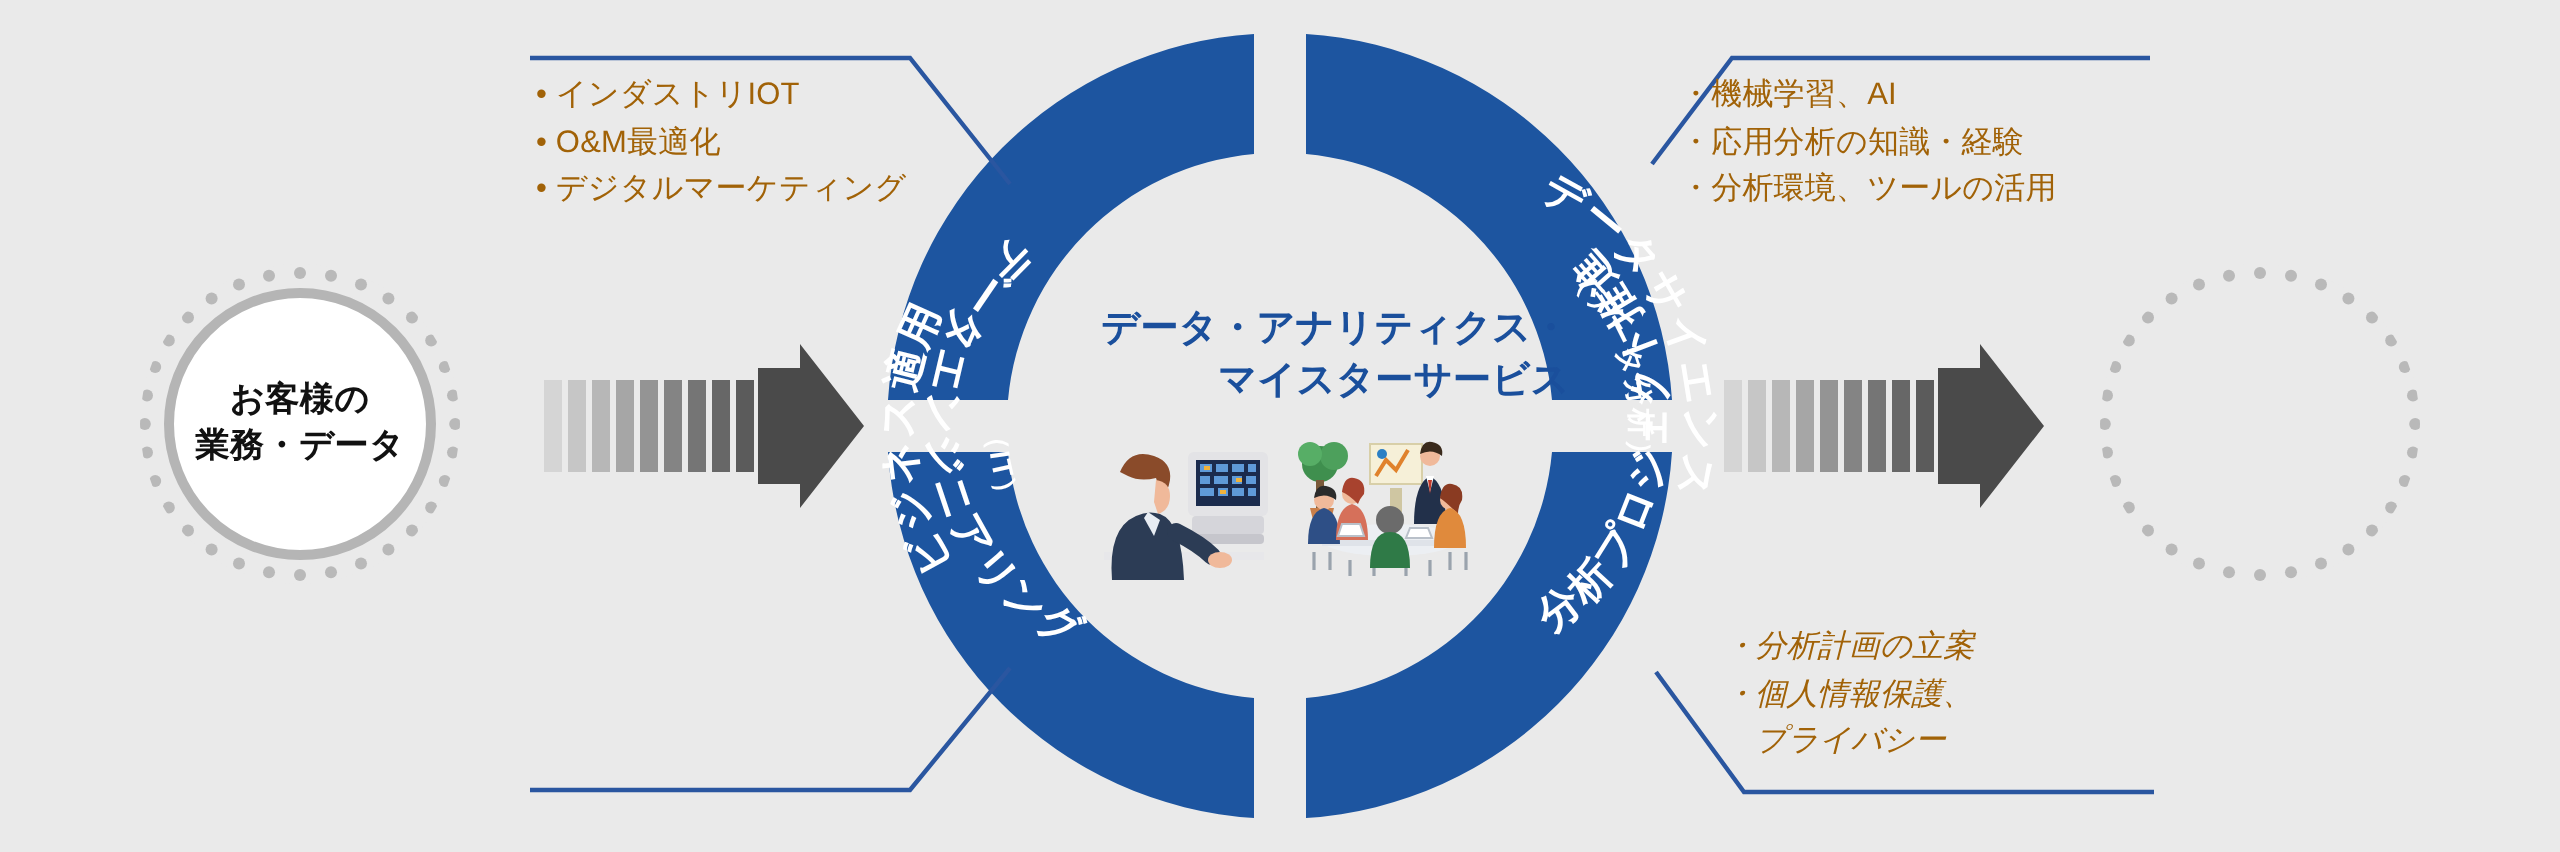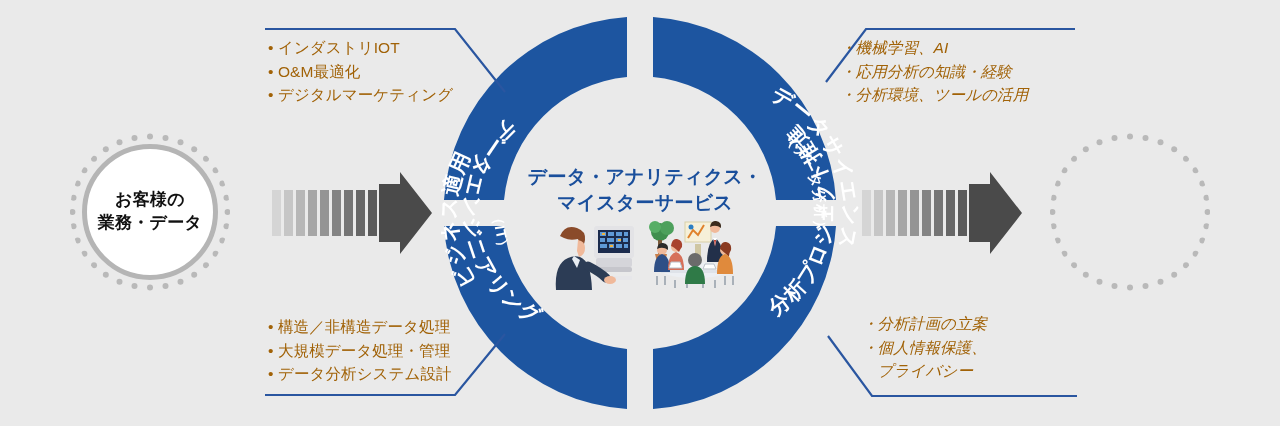--- a/index.html
+++ b/index.html
@@ -35,40 +35,40 @@
   }
   .circle-label{
     font-size:17px;font-weight:bold;color:#111;
     line-height:1.35;letter-spacing:.3px;
     white-space:pre-line;
   }
 
   
   .center-title{
     position:absolute;
-    left:505px;top:164px;width:280px;
-    text-align:center;
+    left:505px;top:152px;width:280px;
+    text-align:right;
     color:#1a4f9c;
     font-size:19px;font-weight:bold;
     line-height:1.35;
     white-space:pre-line;
     letter-spacing:.2px;
   }
 
   
   .bullets{
     position:absolute;
     font-size:15.5px;
     color:#a16207;
     line-height:1.52;
     white-space:pre-line;
     letter-spacing:.1px;
   }
   .bullets.b-tl{left:268px;top:36px;width:230px;}
-  .bullets.b-tr{left:840px;top:36px;width:240px;font-style:italic;}
+  .bullets.b-tr{left:840px;top:36px;width:240px;}
   .bullets.b-bl{left:268px;top:315px;width:240px;}
   .bullets.b-br{left:862px;top:312px;width:230px;font-style:italic;}
 
   
   .arc-svg{position:absolute;left:0;top:0;width:1280px;height:426px;pointer-events:none;}
   .arc-txt{
     fill:#ffffff;
     font-family:"Liberation Sans","DejaVu Sans",sans-serif;
     font-weight:bold;
   }
@@ -359,21 +359,18 @@
   </svg>
 
   <div class="bullets b-tl">• インダストリIOT
 • O&amp;M最適化
 • デジタルマーケティング</div>
 
   <div class="bullets b-tr">・機械学習、AI
 ・応用分析の知識・経験
 ・分析環境、ツールの活用</div>
 
-  <div class="bullets b-bl">• 構造／非構造データ処理
-• 大規模データ処理・管理
-• データ分析システム設計</div>
 
   <div class="bullets b-br">・分析計画の立案
 ・個人情報保護、
 　プライバシー</div>
 
 </div>
 
 </body></html>

